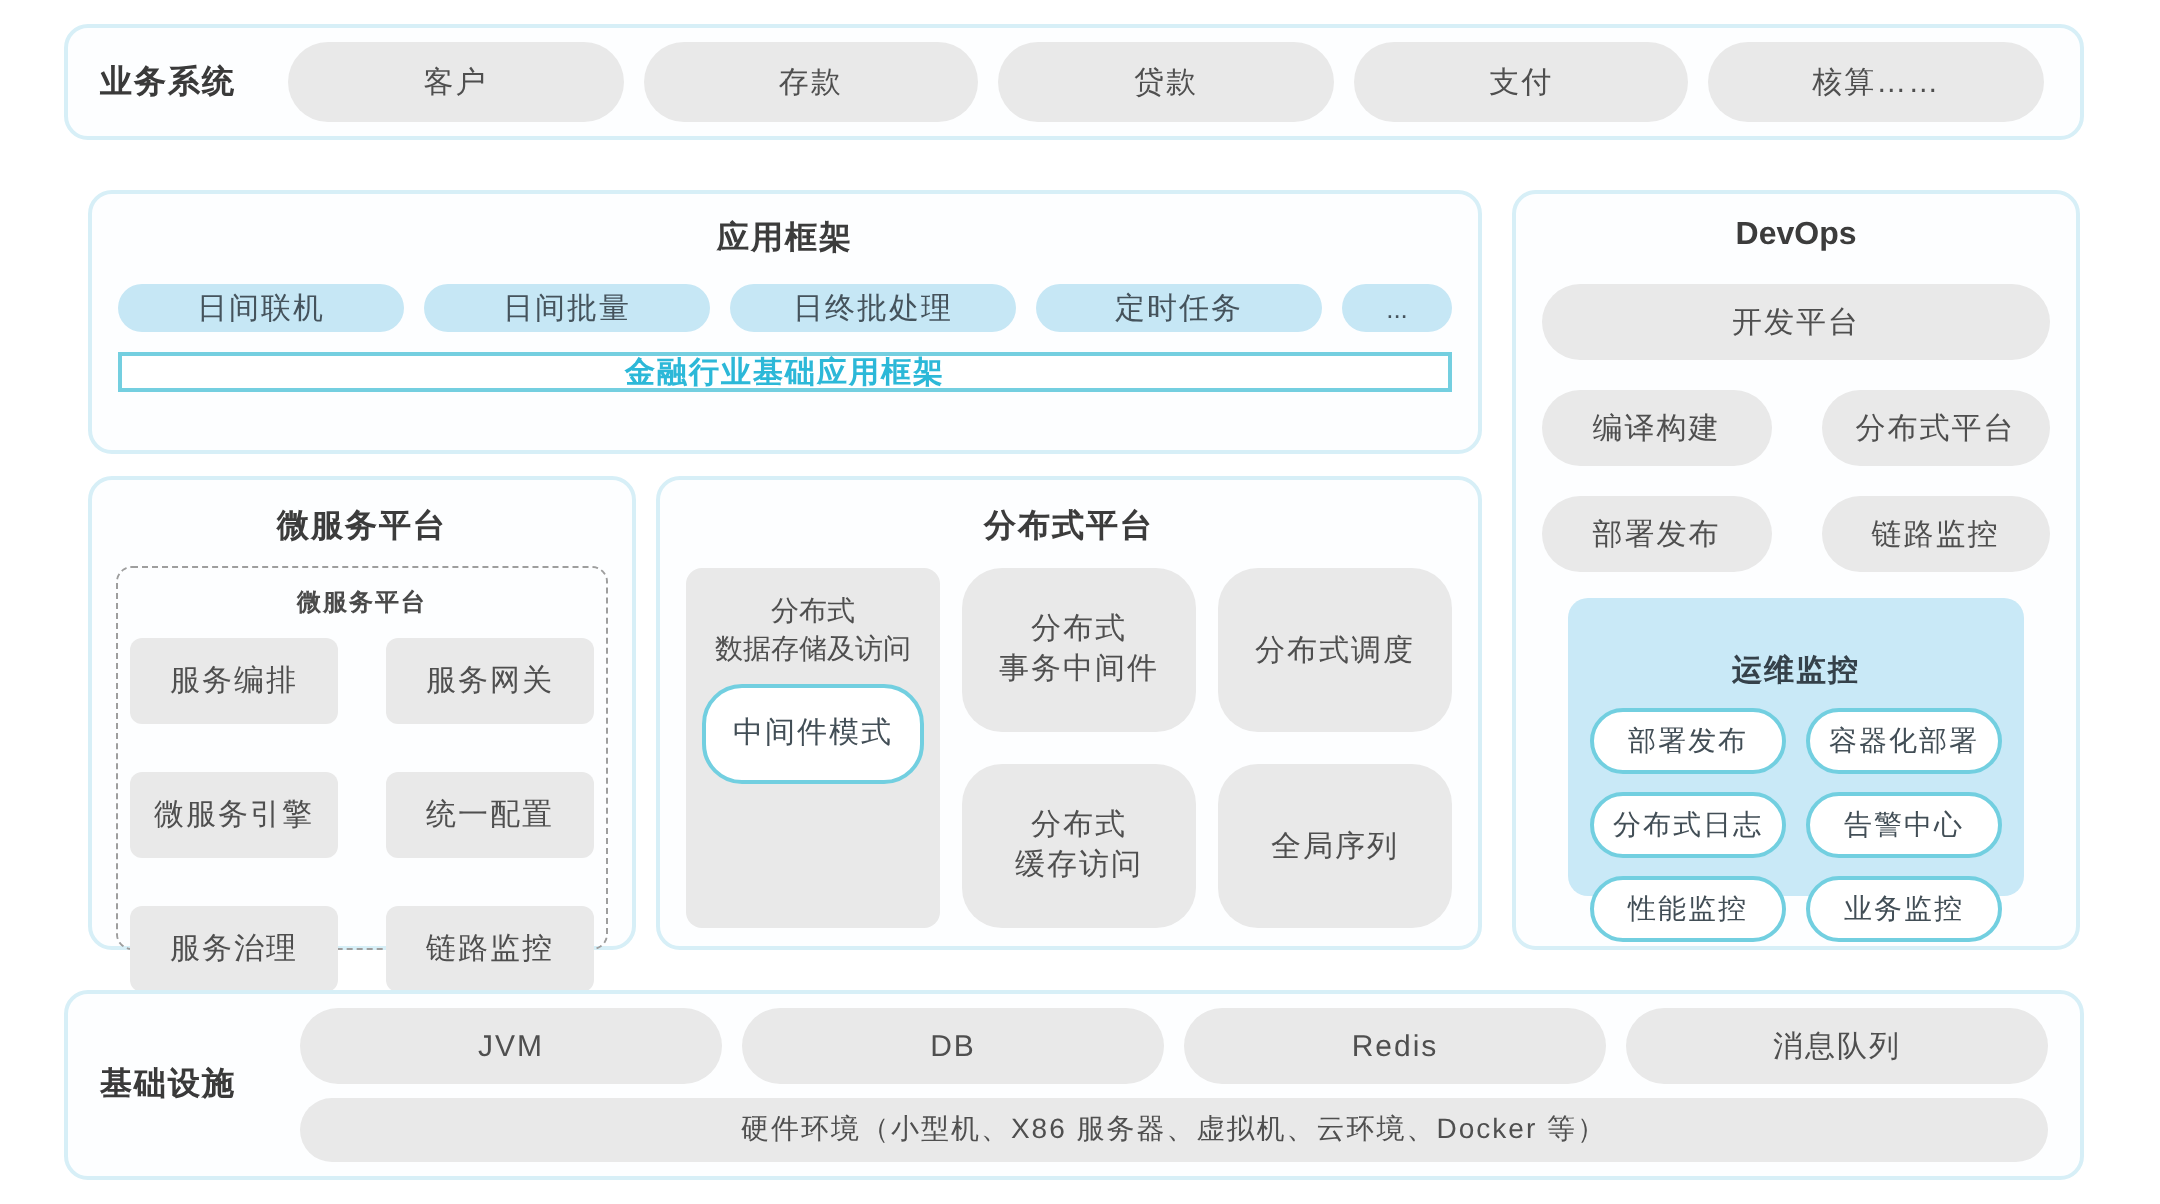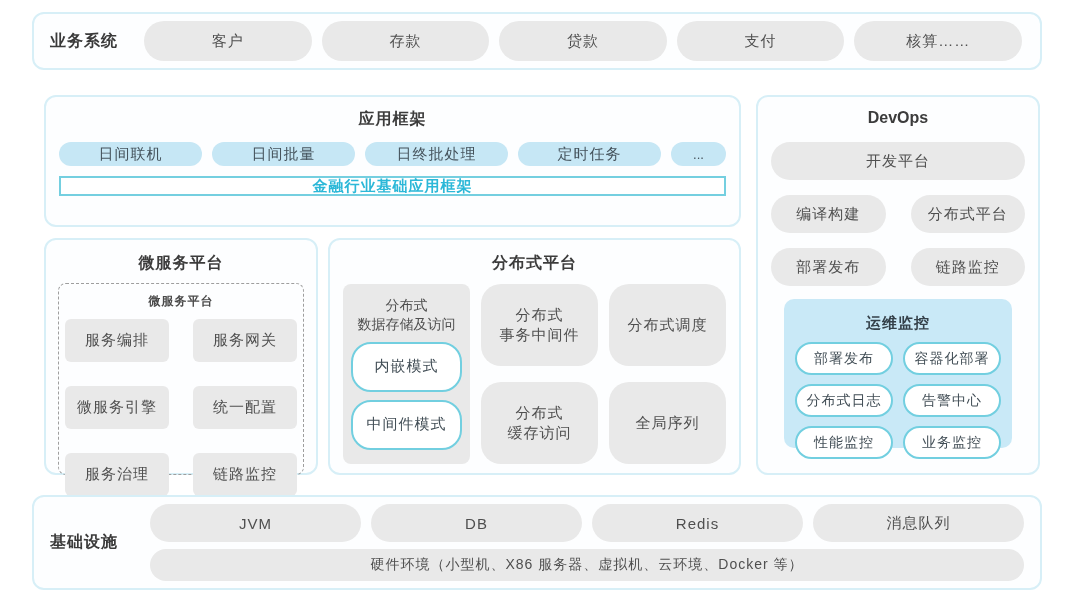--- a/index.html
+++ b/index.html
@@ -73,21 +73,21 @@
 
   
   .devops { left: 756px; top: 95px; width: 284px; height: 380px; }
   .devops .panel-title { margin-top: 12px; letter-spacing: 0; }
   .devops-platform { margin: 15px 13px 0; height: 38px; }
   .devops-row { display: flex; gap: 25px; margin: 15px 13px 0; }
   .devops-row .box { flex: 1; height: 38px; }
   .monitor {
     margin: 13px 26px 0; height: 149px;
     background: #c9e9f7; border-radius: 10px;
-    padding: 4px 11px;
+    padding: 16px 11px;
   }
   .monitor-title {
     text-align: center; font-size: 15px; font-weight: 700;
     color: #35414a; padding: 11px 0 0; letter-spacing: 1px;
   }
   .monitor-row { display: flex; gap: 10px; margin-top: 9px; }
   .monitor-row .box { flex: 1; height: 33px; font-size: 14px; border-width: 2px; }
 
   
   .micro { left: 44px; top: 238px; width: 274px; height: 237px; }
@@ -199,21 +199,20 @@
       </div>
     </div>
   </div>
 
   <div class="panel dist">
     <div class="panel-title">分布式平台</div>
     <div class="dist-content">
       <div class="dist-storage">
         <div class="dist-storage-label ml">分布式
 数据存储及访问</div>
-        <div class="box cyan-box dist-mode">内嵌模式</div>
         <div class="box cyan-box dist-mode">中间件模式</div>
       </div>
       <div class="dist-col">
         <div class="box gray-box ml">分布式
 事务中间件</div>
         <div class="box gray-box ml">分布式
 缓存访问</div>
       </div>
       <div class="dist-col">
         <div class="box gray-box">分布式调度</div>

